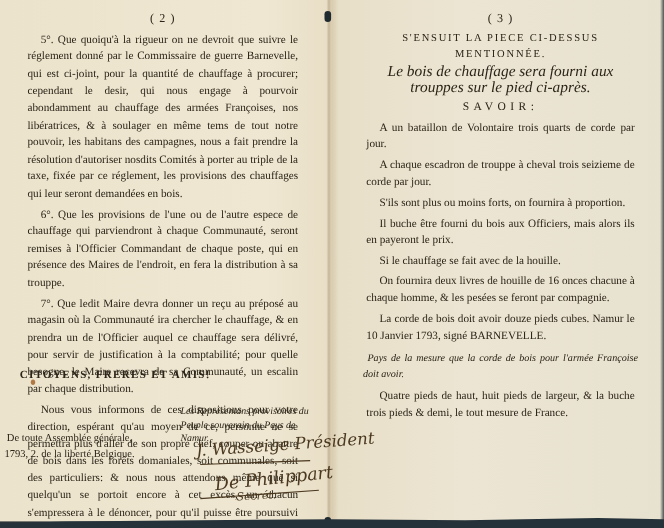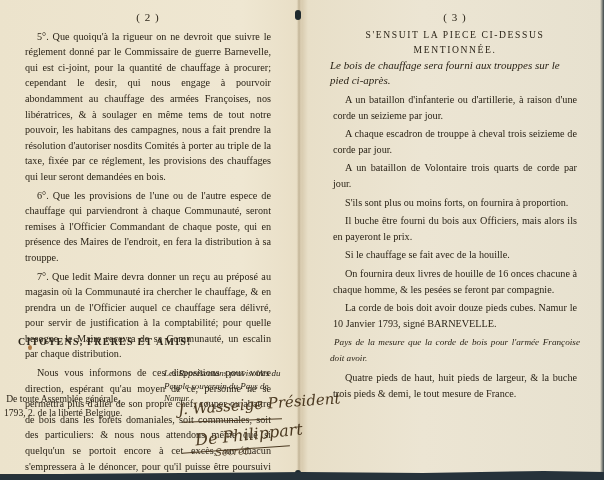--- a/index.html
+++ b/index.html
@@ -30,21 +30,21 @@
     .page.right { left: 330px; width: 250px; }
     .pagenum { text-align: center; font-size: 11px; margin-top: 10px; margin-bottom: 0; letter-spacing: 1px; }
     p { margin: 3px; text-align: justify; text-indent: 12px; }
     .citoyens { position: absolute; left: 18px; top: 336px; font-size: 10px; font-weight: bold; letter-spacing: 1.2px; }
     .reps { position: absolute; left: 164px; top: 367px; width: 120px; font-style: italic; font-size: 9px; line-height: 12.5px; }
     .assembly { position: absolute; left: 4px; top: 392px; font-size: 9.6px; line-height: 14px; text-align: center; }
     .sig1 { position: absolute; left: 178px; top: 395px; font-family: "DejaVu Serif", serif; font-style: italic; font-size: 15px; color: #4a3820; transform: rotate(-4deg); }
     .sig2 { position: absolute; left: 195px; top: 425px; font-family: "DejaVu Serif", serif; font-style: italic; font-size: 16px; color: #4a3820; transform: rotate(-6deg); }
     .sig-line { position: absolute; height: 1px; background: #4a3820; }
     .heading-caps { text-align: center; font-size: 9.6px; letter-spacing: 1.6px; margin-top: 1px; }
-    .subhead { text-align: left; font-style: italic; font-size: 11px; margin-top: 0; }
+    .subhead { text-align: center; font-style: italic; font-size: 14px; margin-top: 0; }
     .savoir { text-align: center; letter-spacing: 4px; font-size: 10.5px; margin: 1px 0 0 0; }
     .note { font-style: italic; font-size: 9.2px; text-indent: 4px; margin: 4px 0 4px 0; }
     .stain { position: absolute; left: 28px; top: 345px; width: 4px; height: 5px; border-radius: 50%; background: #b07a45; }
   </style>
 </head>
 <body>
 
 <div class="spread"></div>
 <div class="gutter"></div>
 <div class="binding-hole" style="top:10px"></div>
@@ -70,23 +70,23 @@
 <div class="sig1">J. Wasseige Président</div>
 <div class="sig-line" style="left:182px;top:420px;width:100px;transform:rotate(-2deg);"></div>
 <div class="sig2">De Philippart</div>
 <div class="sig-line" style="left:182px;top:449px;width:108px;transform:rotate(-4deg);"></div>
 <div class="sig2" style="left:215px;top:446px;font-size:10px;transform:rotate(-3deg);">Secrét.</div>
 
 <div class="page right">
   <div class="pagenum">( 3 )</div>
   <div class="heading-caps">S'ENSUIT LA PIECE CI-DESSUS MENTIONNÉE.</div>
   <div class="subhead">Le bois de chauffage sera fourni aux trouppes sur le pied ci-après.</div>
-  <p>A un bataillon d'infanterie ou d'artillerie, à raison d'une corde un seizieme par jour.</p>
+  <div class="savoir">SAVOIR:</div>
+  <p>A un bataillon de Volontaire trois quarts de corde par jour.</p>
   <p>A chaque escadron de trouppe à cheval trois seizieme de corde par jour.</p>
-  <p>A un bataillon de Volontaire trois quarts de corde par jour.</p>
   <p>S'ils sont plus ou moins forts, on fournira à proportion.</p>
   <p>Il buche être fourni du bois aux Officiers, mais alors ils en payeront le prix.</p>
   <p>Si le chauffage se fait avec de la houille.</p>
   <p>On fournira deux livres de houille de 16 onces chacune à chaque homme, &amp; les pesées se feront par compagnie.</p>
   <p>La corde de bois doit avoir douze pieds cubes. Namur le 10 Janvier 1793, signé BARNEVELLE.</p>
   <p class="note">Pays de la mesure que la corde de bois pour l'armée Françoise doit avoir.</p>
   <p>Quatre pieds de haut, huit pieds de largeur, &amp; la buche trois pieds &amp; demi, le tout mesure de France.</p>
 </div>
 
 <div class="bottom-edge"></div>

